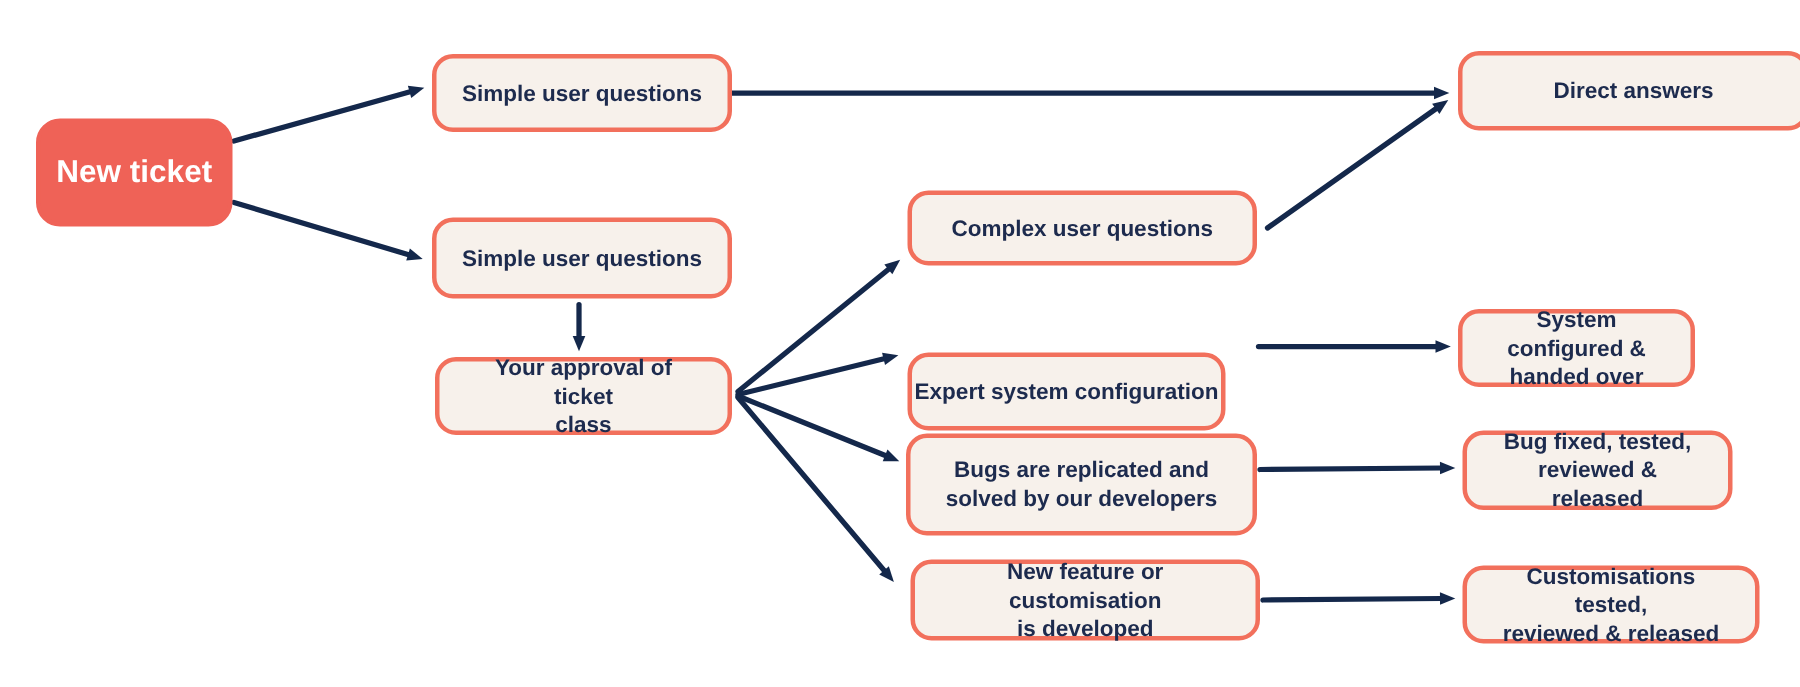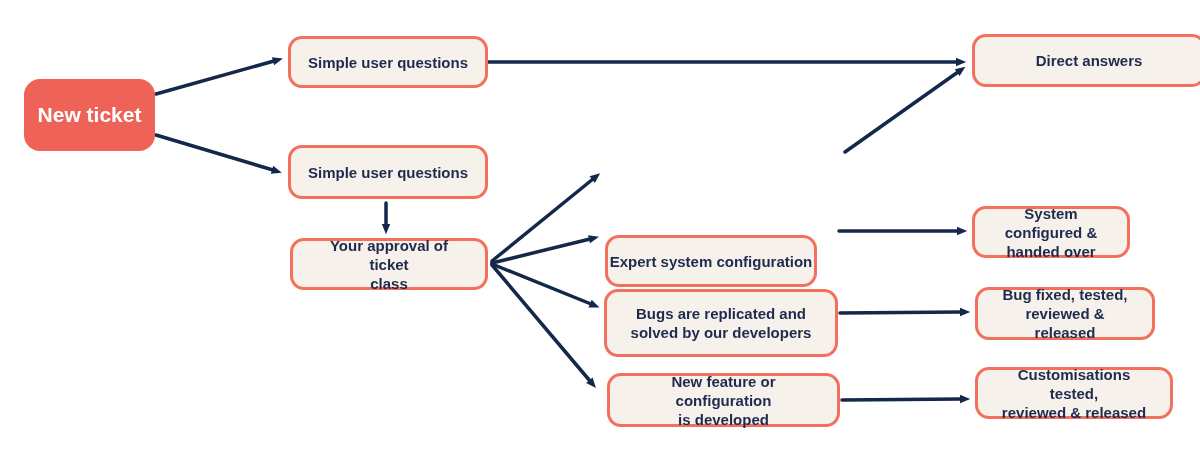--- a/index.html
+++ b/index.html
@@ -61,21 +61,21 @@
   #n-simple-1          { left: 288px; top: 36px;  width: 200px; height: 52px; }
   #n-simple-2          { left: 288px; top: 145px; width: 200px; height: 54px; }
   #n-approval          { left: 290px; top: 238px; width: 198px; height: 52px; text-align: center; }
   #n-complex           { left: 605px; top: 127px; width: 233px; height: 50px; }
   #n-expert            { left: 605px; top: 207px; width: 212px; height: 52px; margin-top: 28px; }
   #n-bugs              { left: 604px; top: 289px; width: 234px; height: 68px; }
   #n-new-feature       { left: 607px; top: 373px; width: 233px; height: 54px; }
   #n-direct            { left: 972px; top: 34px;  width: 234px; height: 53px; }
   #n-system-configured { left: 972px; top: 206px; width: 158px; height: 52px; }
   #n-bug-fixed         { left: 975px; top: 287px; width: 180px; height: 53px; }
-  #n-customisations    { left: 975px; top: 367px; width: 198px; height: 52px; }
+  #n-customisations    { left: 975px; top: 377px; width: 198px; height: 52px; }
 </style>
 </head>
 <body>
 
 <div class="canvas">
 
   <svg class="arrow-layer" viewBox="0 0 1200 458" xmlns="http://www.w3.org/2000/svg">
     <defs>
       <marker id="arrowhead" viewBox="0 0 12 12" refX="2" refY="6" markerWidth="12" markerHeight="12" orient="auto" markerUnits="userSpaceOnUse">
         <path d="M1,1.8 L11.2,6 L1,10.2 Z" fill="#14284B"></path>
@@ -105,32 +105,35 @@
 
   <div class="node single" id="n-simple-2">
     <span class="lbl">Simple user questions</span>
   </div>
 
   <div class="node" id="n-approval">
     <span class="lbl">Your approval of ticket
 class</span>
   </div>
 
+  <div class="node single" id="n-complex">
+    <span class="lbl">Complex user questions</span>
+  </div>
 
   <div class="node single" id="n-expert">
     <span class="lbl">Expert system configuration</span>
   </div>
 
   <div class="node" id="n-bugs">
     <span class="lbl">Bugs are replicated and
 solved by our developers</span>
   </div>
 
   <div class="node" id="n-new-feature">
-    <span class="lbl">New feature or configuration
+    <span class="lbl">New feature or customisation
 is developed</span>
   </div>
 
   <div class="node single" id="n-direct">
     <span class="lbl">Direct answers</span>
   </div>
 
   <div class="node" id="n-system-configured">
     <span class="lbl">System configured &amp;
 handed over</span>

